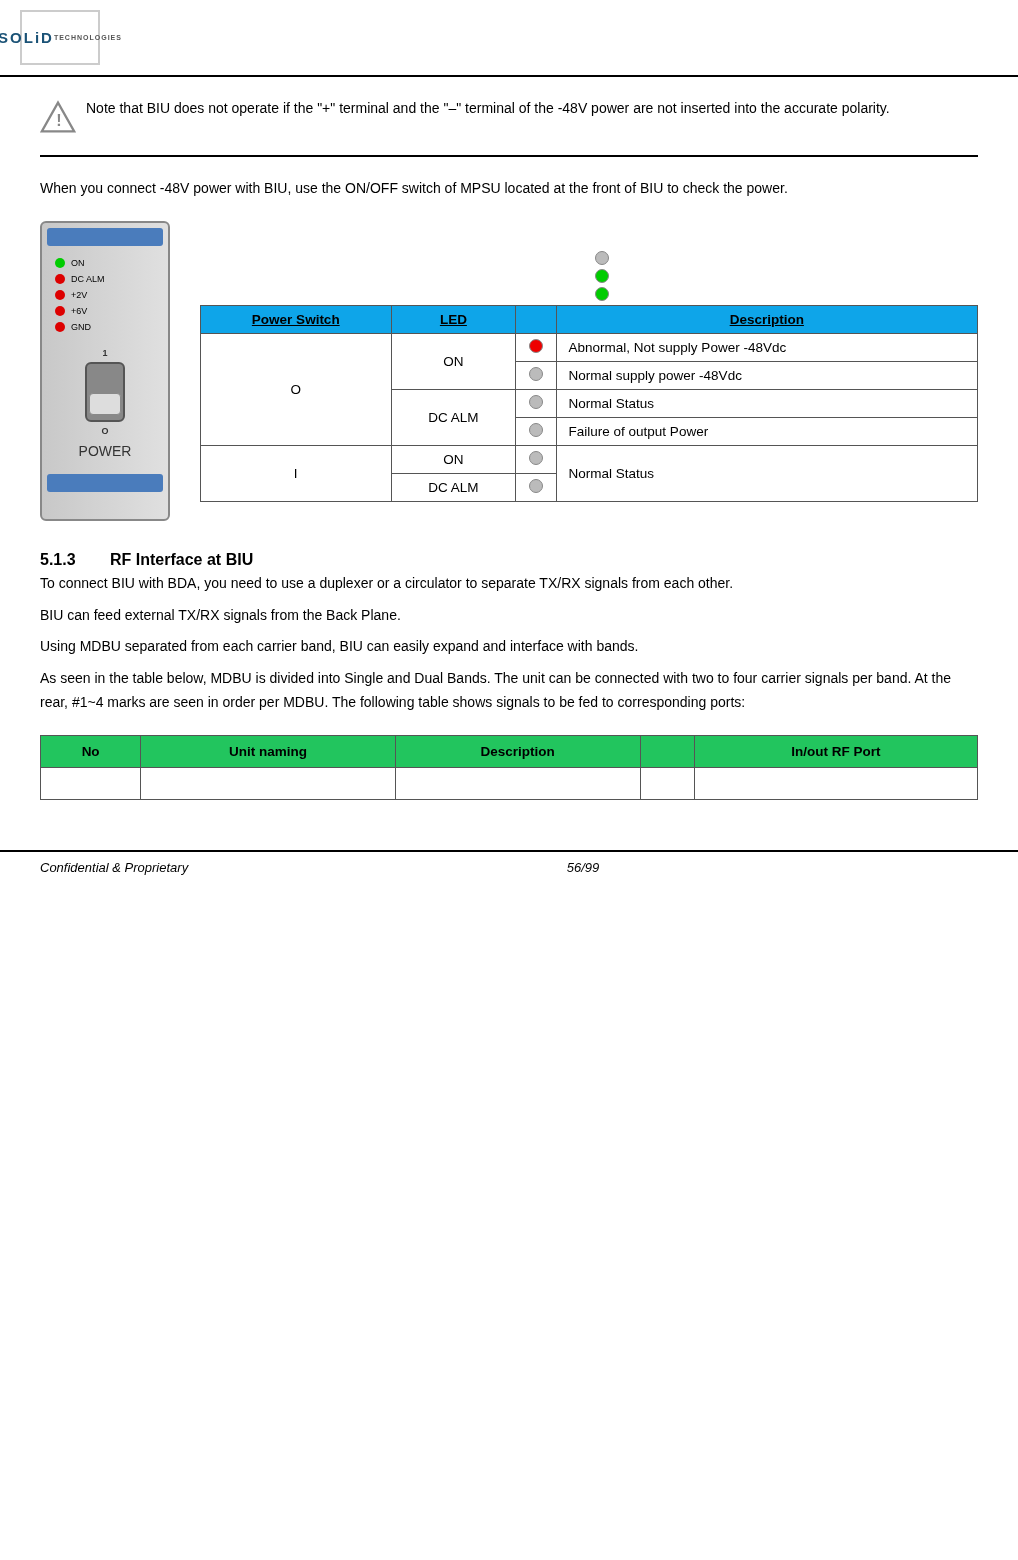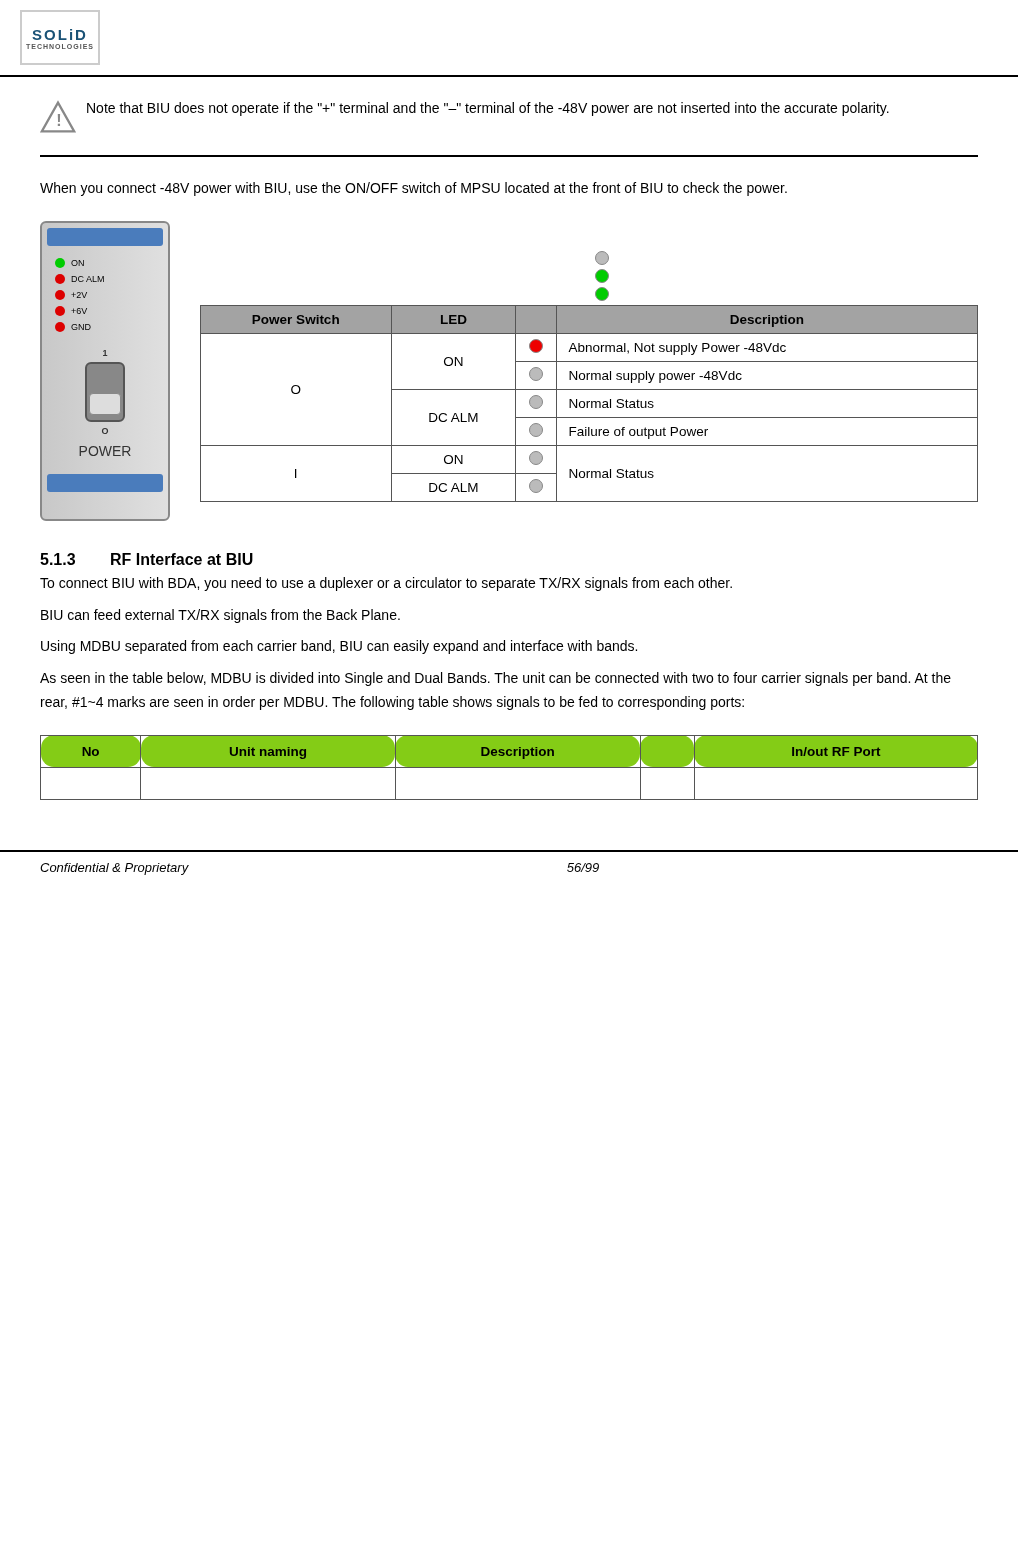--- a/index.html
+++ b/index.html
@@ -19,21 +19,21 @@
       padding: 10px 20px;
       border-bottom: 2px solid #000;
     }
     .logo-box {
       width: 80px;
       height: 55px;
       border: 2px solid #ccc;
       display: flex;
       align-items: center;
       justify-content: center;
-      flex-direction: column;
+      flex-direction: row;
       font-weight: bold;
       font-size: 13px;
       color: #1a5276;
       letter-spacing: 2px;
     }
     .logo-sub {
       font-size: 7px;
       letter-spacing: 1px;
       color: #555;
     }
@@ -92,22 +92,23 @@
       width: 100%;
       font-size: 13.5px;
     }
     .power-table th, .power-table td {
       border: 1px solid #555;
       padding: 6px 10px;
       text-align: center;
       vertical-align: middle;
     }
     .power-table th {
-      background: #a3a3a3;
+      background: #0ea5e9;
       font-weight: bold;
+      text-decoration: underline;
     }
     .power-table td.desc {
       text-align: left;
       padding-left: 12px;
     }
 
     .led-dot {
       display: inline-block;
       width: 14px;
       height: 14px;
@@ -141,23 +142,22 @@
       width: 100%;
       font-size: 13.5px;
       margin-top: 20px;
     }
     .bottom-table th, .bottom-table td {
       border: 1px solid #555;
       padding: 8px 10px;
       text-align: center;
     }
     .bottom-table th {
-      background: #84cc16;
+      background: #22c55e;
       font-weight: bold;
-      border-radius: 13px;
     }
 
     
     .footer {
       border-top: 2px solid #000;
       padding: 8px 40px;
       display: flex;
       justify-content: space-between;
       font-size: 13px;
       margin-top: 30px;

